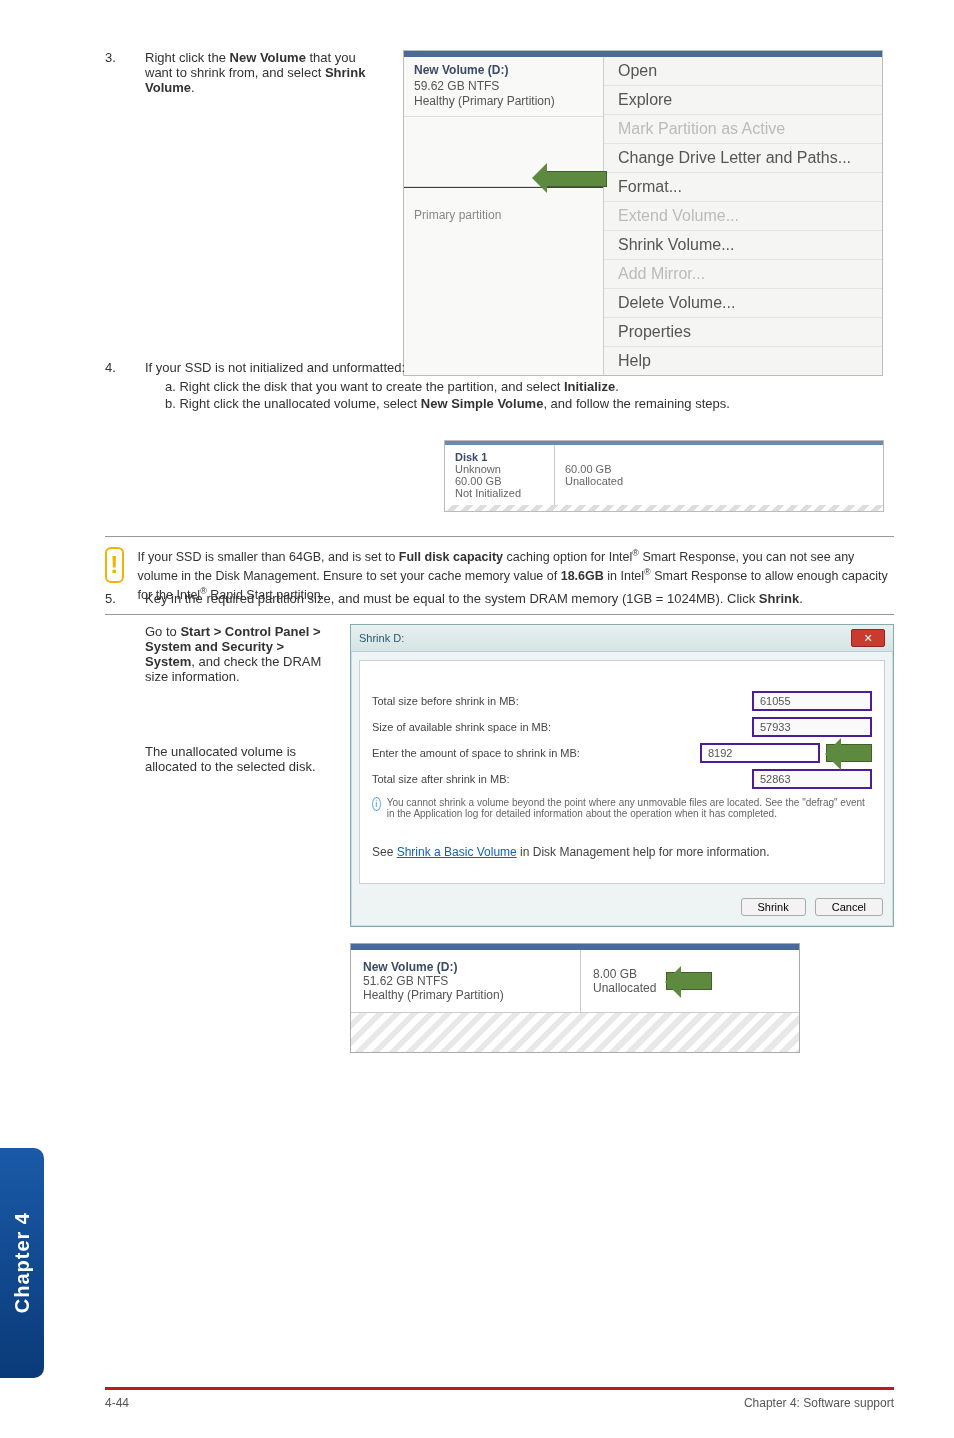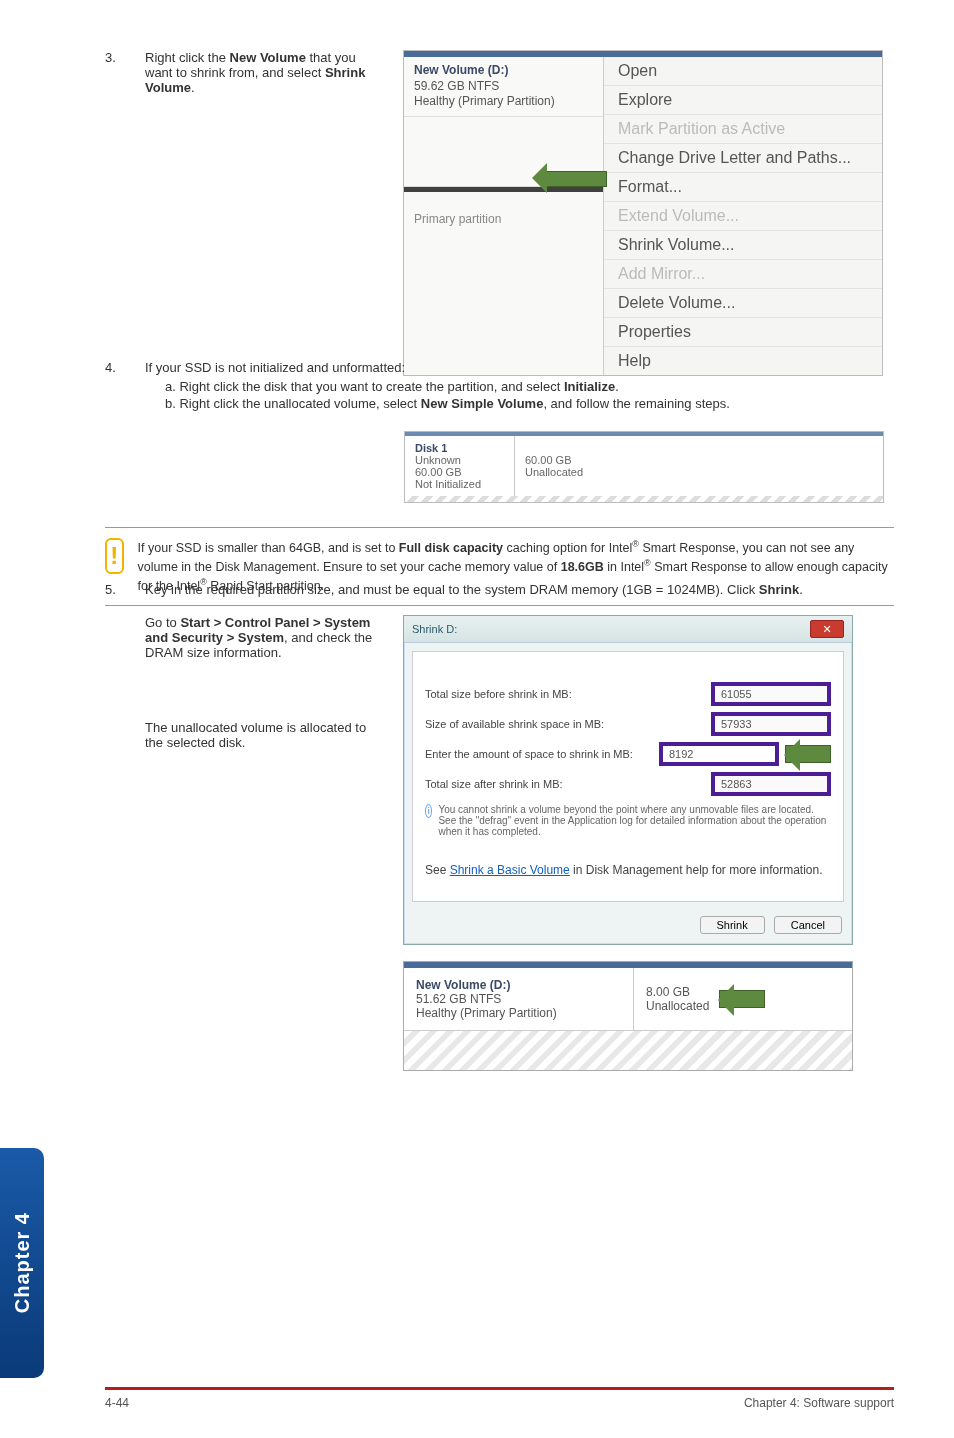--- a/index.html
+++ b/index.html
@@ -28,21 +28,21 @@
   
   .shot1 {
     border:1px solid #bbb; background:#f9f9f8; width:480px;
     box-shadow: inset 0 2px 0 #5a7aa8;
   }
   .shot1 .topbar { height:6px; background:#4a6a98; }
   .shot1 .cols { display:flex; }
   .shot1 .leftpane { width:200px; border-right:1px solid #ccc; font-size:12px; color:#555;}
   .shot1 .leftlabel { padding:6px 10px; border-bottom:1px solid #ddd; line-height:1.3;}
   .shot1 .leftfill1 { height:70px; border-bottom:1px solid #ddd;}
-  .shot1 .leftfill2 { height:40px; border-top:5px solid #404040; padding:20px 10px 6px; color:#888;}
+  .shot1 .leftfill2 { height:40px; border-top:1px solid #404040; padding:20px 10px 6px; color:#888;}
   .shot1 .menu { flex:1; background:#f5f5f3; font-size:16px;}
   .shot1 .menu .mitem { padding:5px 14px; border-bottom:1px solid #e3e3e0; color:#555;}
   .shot1 .menu .mitem.dis { color:#bbb; }
   .green-arrow {
     position:relative; display:inline-block;
   }
   .green-arrow::before{
     content:""; position:absolute; right:0; top:-6px;
     width:60px; height:14px; background:#5d8a3f;
     border:1px solid #3f6028;
@@ -52,48 +52,48 @@
     border:15px solid transparent; border-right-color:#5d8a3f;
   }
 
   
   .note-wrap { display:flex; align-items:flex-start; gap:14px; margin:24px 0 6px;
     border-top:1px solid #999; border-bottom:1px solid #999; padding:10px 0;}
   .note-icon { width:36px; height:36px; border:2px solid #f2b200; border-radius:6px; display:flex; align-items:center; justify-content:center;}
   .note-icon .bang { color:#f2b200; font-size:24px; font-weight:bold;}
 
   
-  .dlg { width:450px; border:1px solid #8aa; background:#eef4f4; font-size:11px; color:#444;
+  .dlg { width:544px; border:1px solid #8aa; background:#eef4f4; font-size:11px; color:#444;
     box-shadow:0 0 0 1px #cde inset;}
   .dlg .titlebar { display:flex; align-items:center; justify-content:space-between;
     background:linear-gradient(#e8f0f0,#d6e4e4); padding:4px 8px; border-bottom:1px solid #bcd;}
   .dlg .titlebar .xbtn { width:34px; height:18px; background:#c83b2e; border:1px solid #922; border-radius:2px; color:#fff; text-align:center; font-size:11px; line-height:16px;}
   .dlg .body { background:#fff; margin:8px; border:1px solid #ccd; padding:24px 12px;}
   .dlg .drow { display:flex; align-items:center; justify-content:space-between; margin:6px 0;}
-  .dlg .dval { width:120px; background:#fafafa; border:4px solid #4c1d95; padding:2px 6px; text-align:left; color:#555;}
+  .dlg .dval { width:120px; background:#fafafa; border:2px solid #4c1d95; padding:2px 6px; text-align:left; color:#555;}
   .dlg .dval.edit { background:#fff;}
   .dlg .info { display:flex; gap:6px; font-size:10px; color:#666; margin-top:8px;}
   .dlg .info .i { width:14px;height:14px;border:1px solid #6af;border-radius:50%; color:#38d; text-align:center; font-size:9px; line-height:12px;}
   .dlg .link { color:#1060c0; text-decoration:underline;}
   .dlg .btns { text-align:right; padding:6px 10px 10px;}
   .dlg .btns button { font-size:11px; padding:2px 16px; margin-left:6px; background:#f3f3f3; border:1px solid #aaa; border-radius:3px;}
   .arrow-l { display:inline-block; position:relative; width:46px; height:18px; background:#5d8a3f; border:1px solid #3f6028; vertical-align:middle;}
   .arrow-l::before{content:"";position:absolute;left:-18px;top:-7px;border:16px solid transparent;border-right-color:#5d8a3f;}
 
   
   .nvblock { width:450px; border:1px solid #aaa; background:#fff; margin-top:16px;}
   .nvblock .bar { height:6px; background:#4a6a98;}
   .nvblock .row { display:flex;}
   .nvblock .cell { padding:10px 12px; font-size:12px; color:#555; border-right:1px solid #ccc;}
   .nvblock .cell:first-child{ width:230px;}
   .nvblock .cell:last-child{ border-right:none; flex:1; display:flex; align-items:center; gap:10px;}
   .nvblock .diag { height:40px; border-top:1px solid #ccc; background:repeating-linear-gradient(135deg,#fff,#fff 6px,#e8e8e8 6px,#e8e8e8 12px);}
 
   
-  .disk1 { width:480px; border:1px solid #bbb; background:#fff; font-size:11px; color:#666; margin-top:0;}
+  .disk1 { width:440px; border:1px solid #bbb; background:#fff; font-size:11px; color:#666; margin-top:9px;}
   .disk1 .dtop { height:4px; background:#6a8ab0;}
   .disk1 .drow2 { display:flex;}
   .disk1 .dc { padding:6px 10px; border-right:1px solid #ccc;}
   .disk1 .dc:first-child{width:110px;}
   .disk1 .dc:last-child{border:none;flex:1;}
   .disk1 .diag { height:6px; background:repeating-linear-gradient(135deg,#fff,#fff 5px,#ddd 5px,#ddd 10px);}
 
   
   .sidetab {
     position:absolute; left:0; bottom:60px; width:44px; height:230px;

